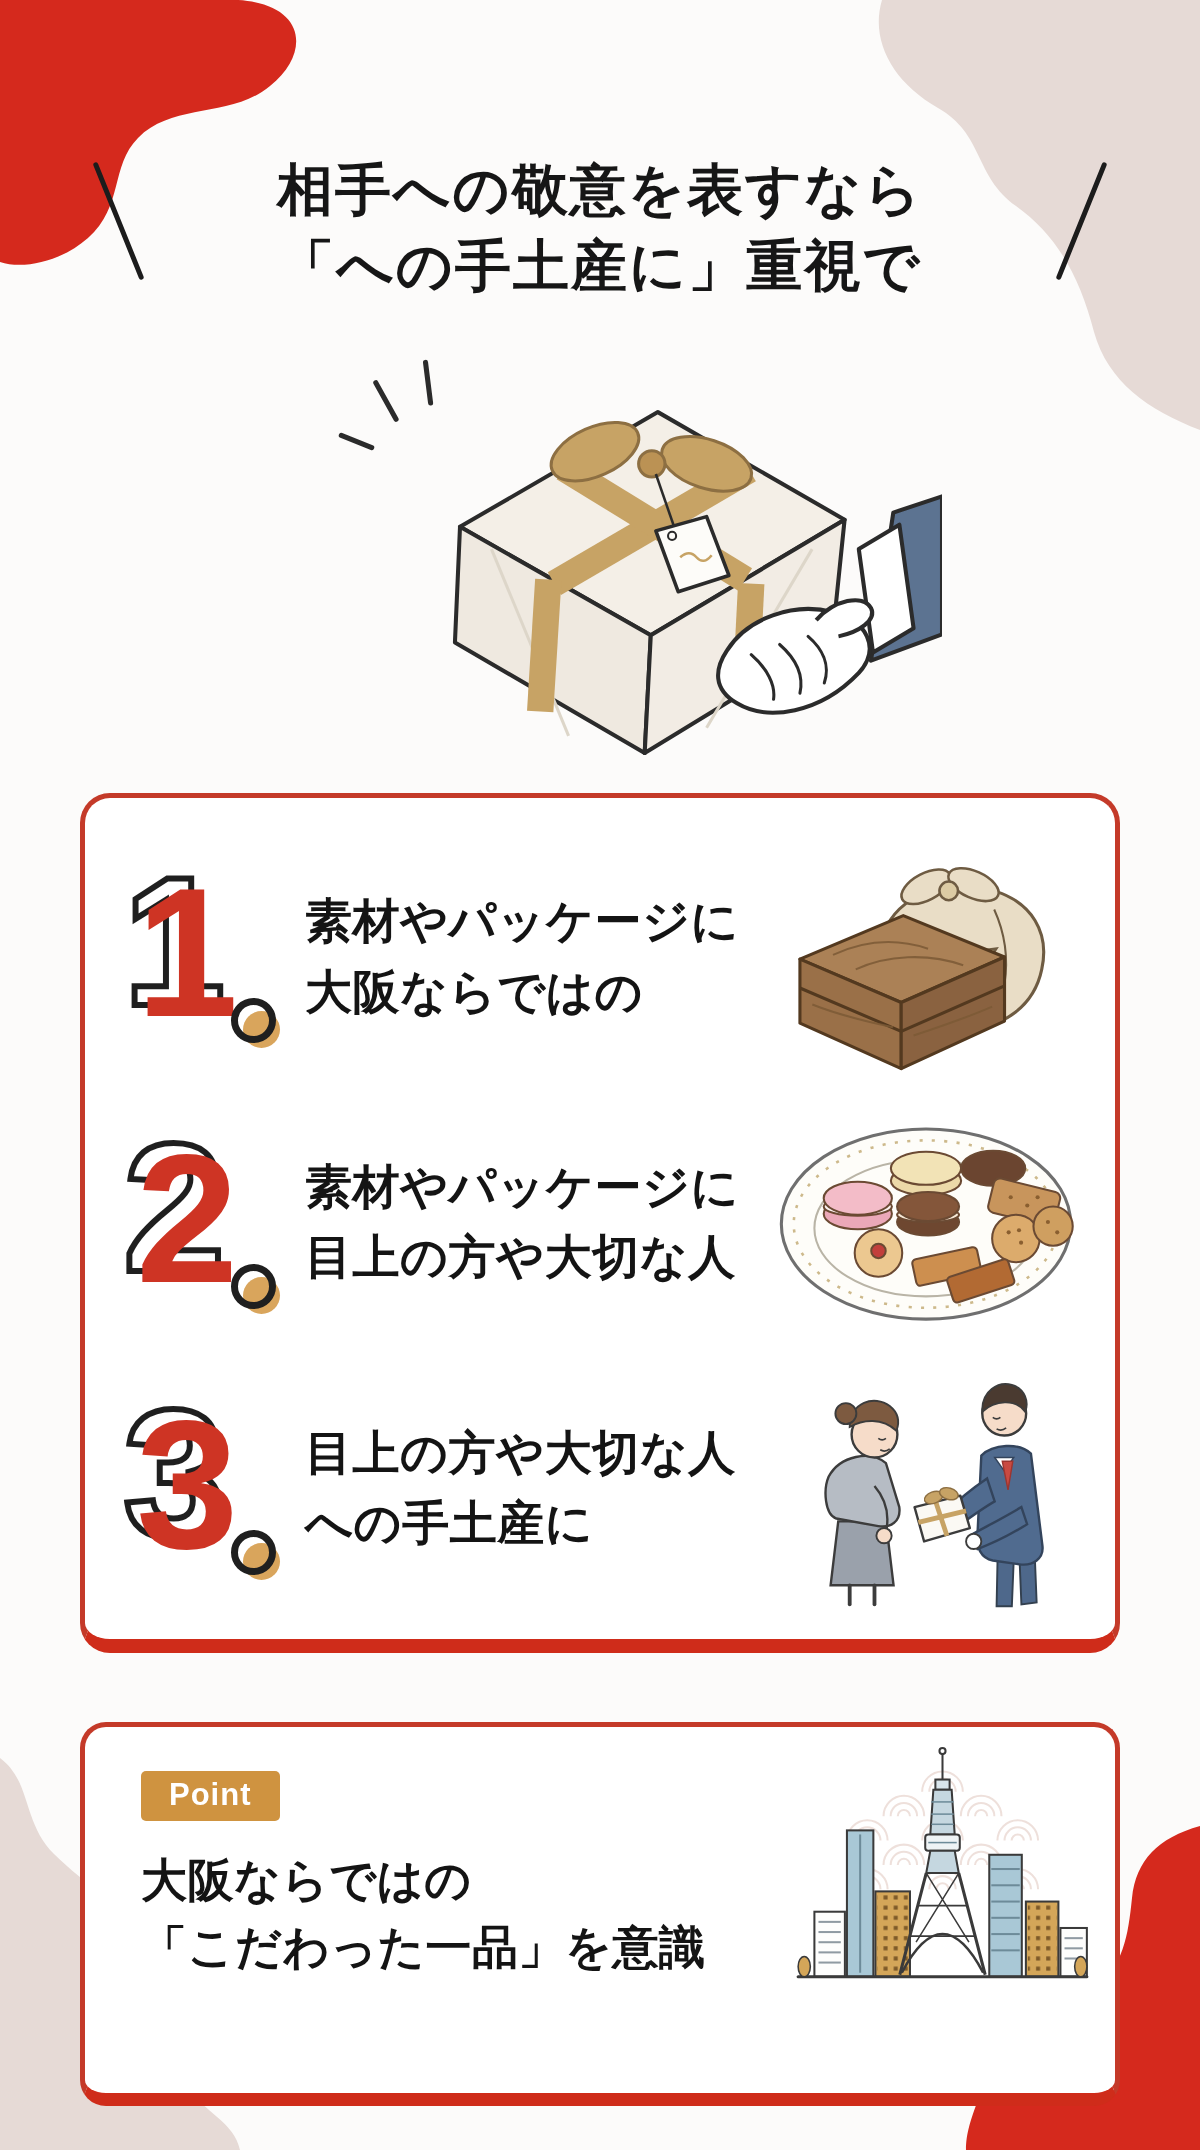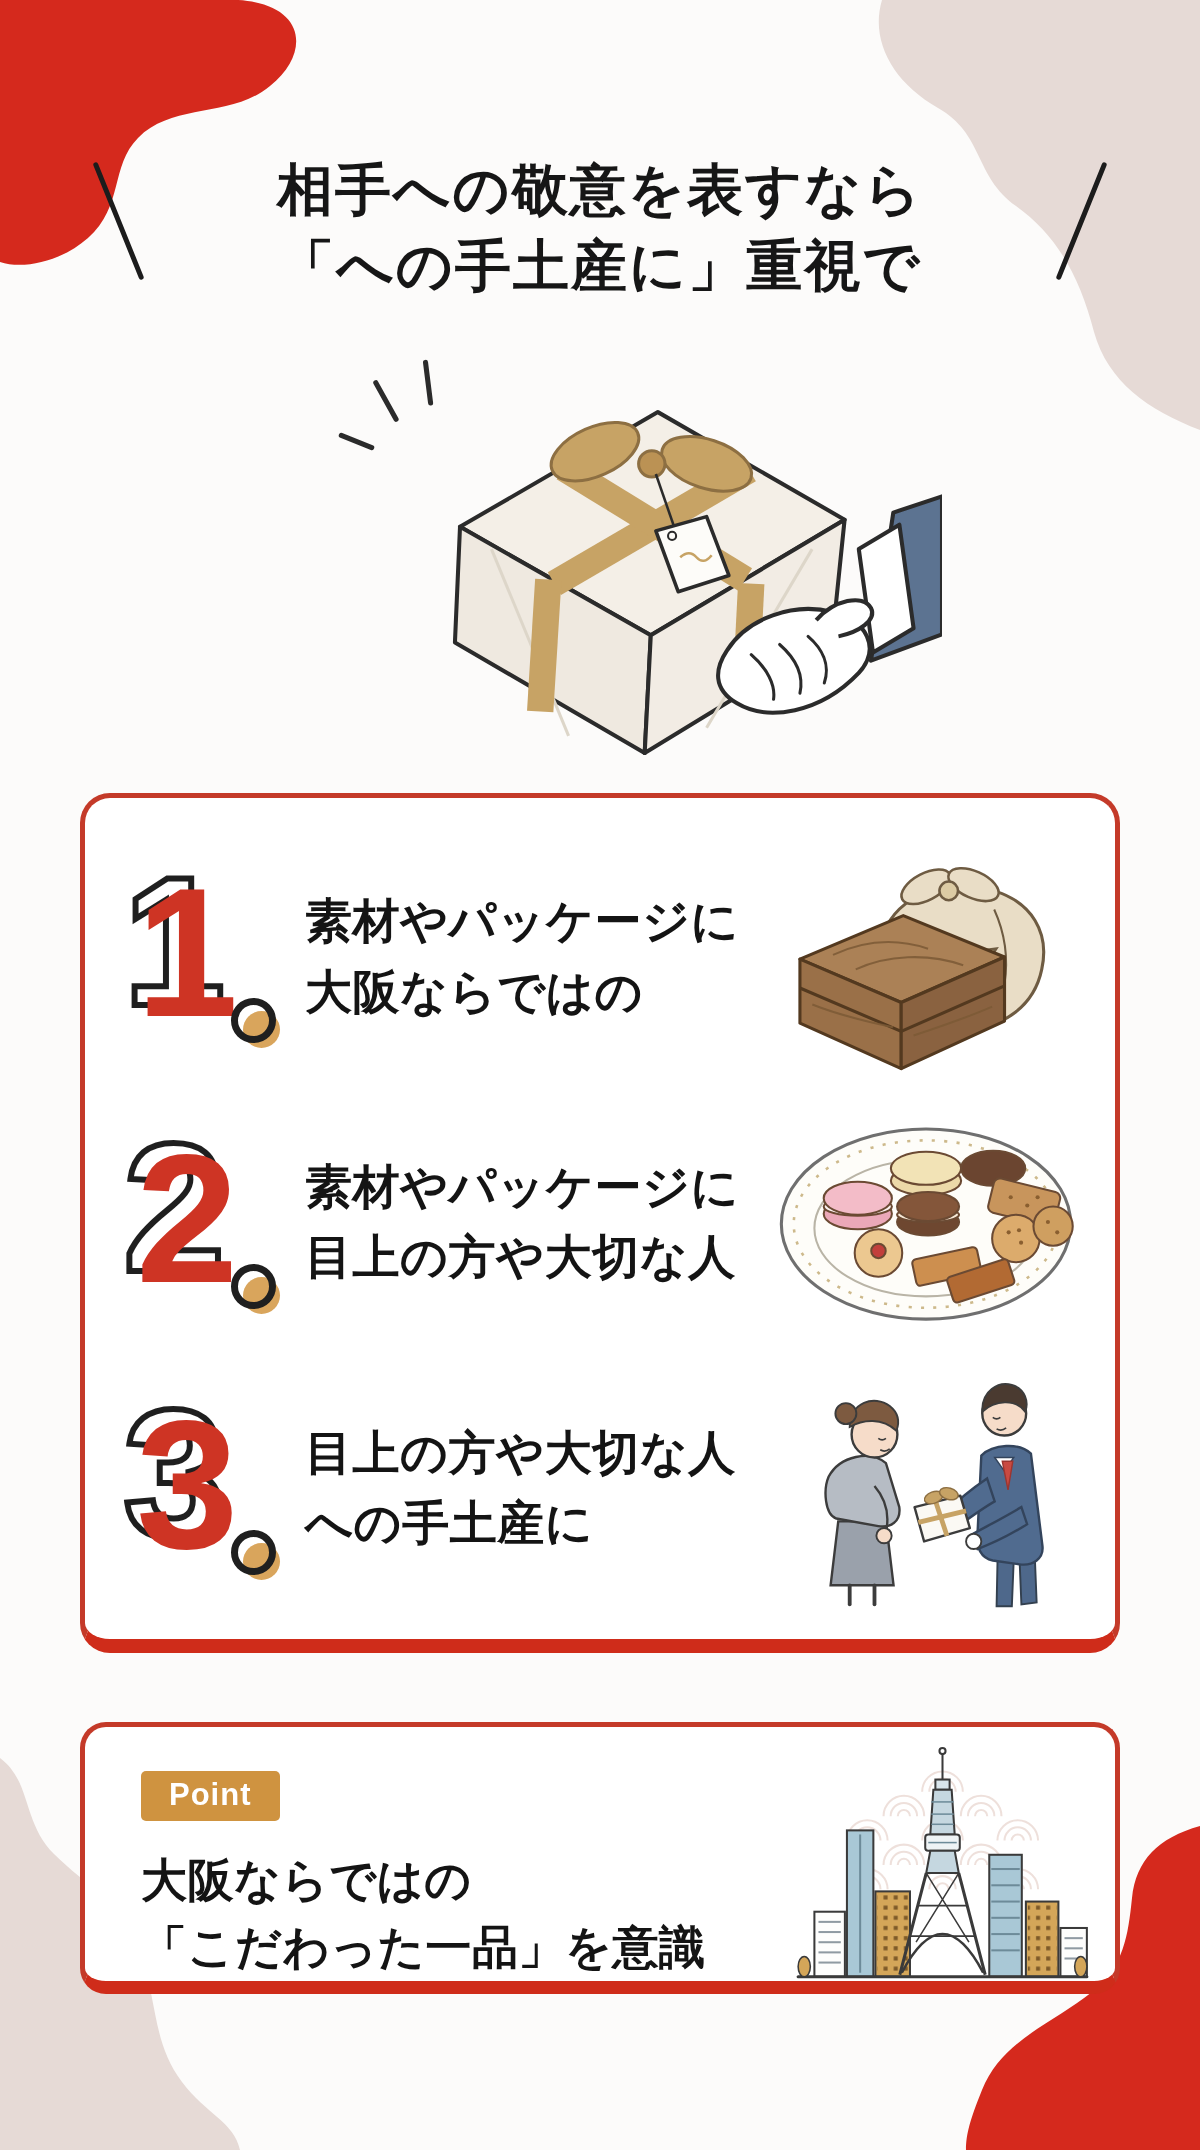--- a/index.html
+++ b/index.html
@@ -35,21 +35,21 @@
   .num-outline { left:0; top:0; color:transparent; -webkit-text-stroke:6px #1f1f1f; }
   .num-main { left:13px; top:11px; color:#ce3424; }
   .num-dot { position:absolute; left:108px; bottom:14px; width:52px; height:52px; }
   .num-dot .gold { position:absolute; left:12px; top:13px; width:37px; height:37px; border-radius:50%; background:#d9a55c; }
   .num-dot .ring { position:absolute; left:0; top:0; width:31px; height:31px; border-radius:50%; border:7px solid #1f1f1f; }
   .row-text { flex:1 1 auto; font-size:47px; font-weight:700; line-height:1.5; letter-spacing:0.5px; white-space:nowrap; }
   .row-illust { flex:0 0 330px; height:252px; display:flex; align-items:center; justify-content:center; }
   .row-illust svg { width:318px; height:248px; }
 
   
-  .point-card { top:1722px; height:272px; border-radius:26px; border-bottom-width:13px; }
+  .point-card { top:1722px; height:384px; border-radius:26px; border-bottom-width:13px; }
   .badge {
     position:absolute; left:56px; top:44px; background:#cf9340; color:#ffffff;
     font-size:31px; font-weight:bold; letter-spacing:1px; padding:6px 28px 8px 28px; border-radius:5px;
   }
   .point-text { position:absolute; left:56px; top:120px; font-size:46px; font-weight:900; line-height:1.45; letter-spacing:0.5px; white-space:nowrap; }
   .point-illust { position:absolute; right:20px; top:10px; width:305px; height:262px; }
   .point-illust svg { width:100%; height:100%; }
 </style>
 </head>
 <body>

